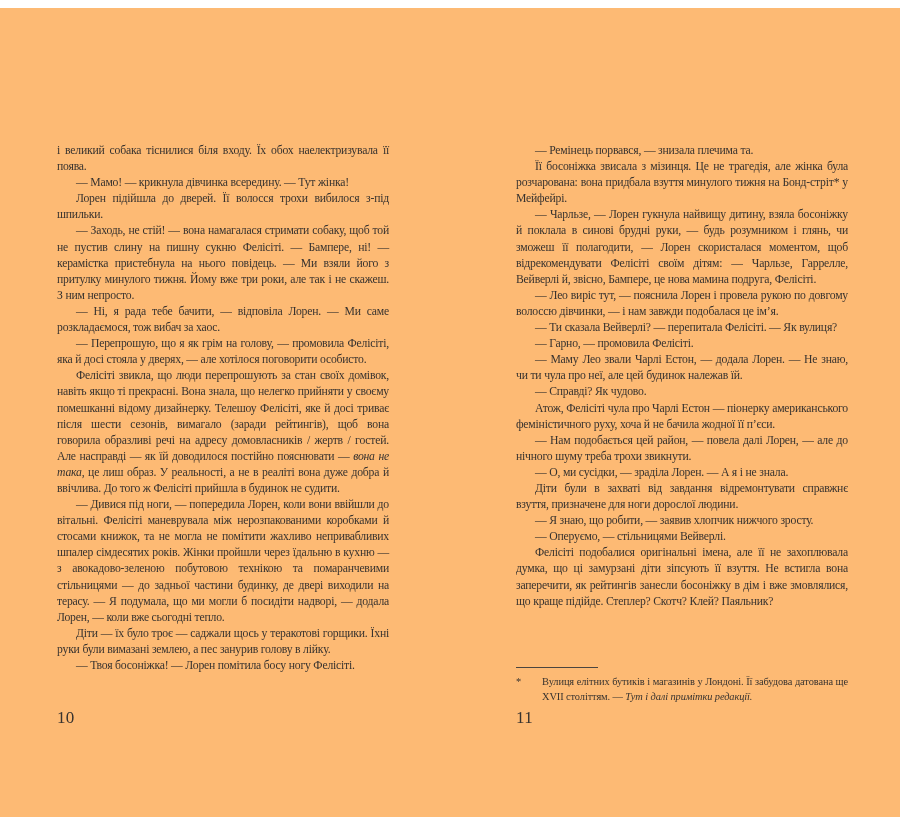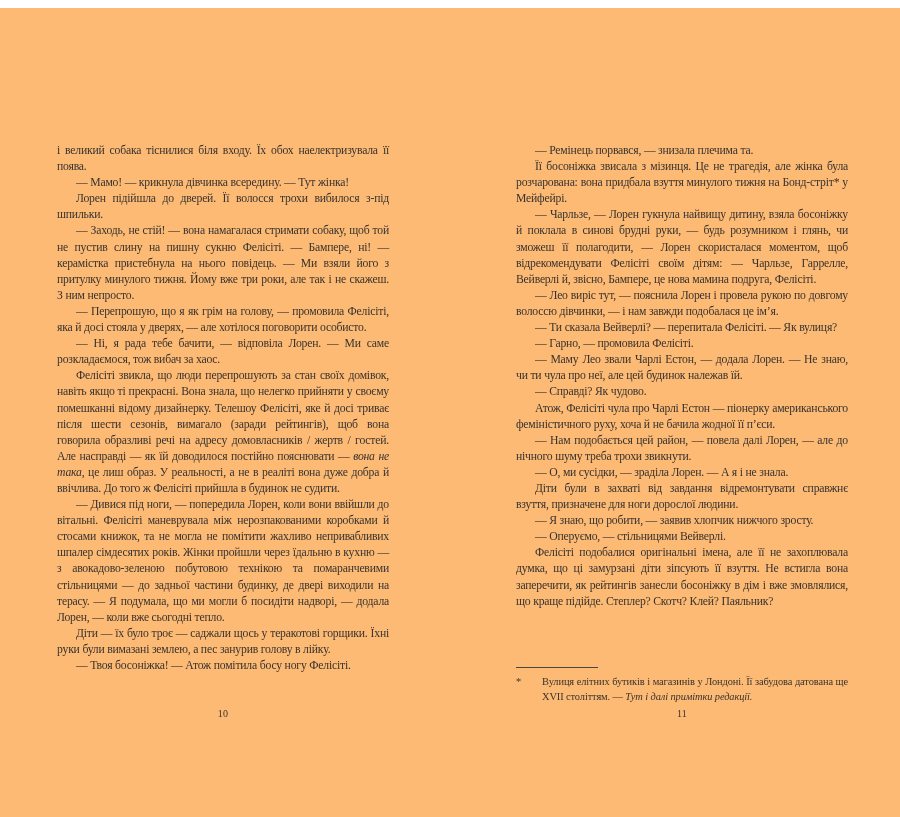--- a/index.html
+++ b/index.html
@@ -55,43 +55,42 @@
   }
   .fn-marker {
     position: absolute;
     left: 0;
     top: 0;
   }
   .page-number {
     position: absolute;
     top: 700px;
     width: 332px;
-    text-align: center;
-    font-size: 10px;
+    font-size: 17px;
     letter-spacing: 0.3px;
   }
   .pn-left  { left: 57px;  }
   .pn-right { left: 516px; }
 </style>
 </head>
 <body>
 
 <div class="spread">
 
   <div class="page-col left" id="left-col">
       <p class="para"><span>і великий собака тіснилися біля входу. Їх обох наелектризувала її поява.</span></p>
       <p class="para ind"><span>— Мамо! — крикнула дівчинка всередину. — Тут жінка!</span></p>
       <p class="para ind"><span>Лорен підійшла до дверей. Її волосся трохи вибилося з-під шпильки.</span></p>
       <p class="para ind"><span>— Заходь, не стій! — вона намагалася стримати собаку, щоб той не пустив слину на пишну сукню Фелісіті. — Бампере, ні! — керамістка пристебнула на нього повідець. — Ми взяли його з притулку минулого тижня. Йому вже три роки, але так і не скажеш. З ним непросто.</span></p>
+      <p class="para ind"><span>— Ні, я рада тебе бачити, — відповіла Лорен. — Ми саме розкладаємося, тож вибач за хаос.</span></p>
       <p class="para ind"><span>— Перепрошую, що я як грім на голову, — промовила Фелісіті, яка й досі стояла у дверях, — але хотілося поговорити особисто.</span></p>
-      <p class="para ind"><span>— Ні, я рада тебе бачити, — відповіла Лорен. — Ми саме розкладаємося, тож вибач за хаос.</span></p>
       <p class="para ind"><span>Фелісіті звикла, що люди перепрошують за стан своїх домівок, навіть якщо ті прекрасні. Вона знала, що нелегко прийняти у своєму помешканні відому дизайнерку. Телешоу Фелісіті, яке й досі триває після шести сезонів, вимагало (заради рейтингів), щоб вона говорила образливі речі на адресу домовласників / жертв / гостей. Але насправді — як їй доводилося постійно пояснювати — </span><em>вона не така</em><span>, це лиш образ. У реальності, а не в реаліті вона дуже добра й ввічлива. До того ж Фелісіті прийшла в будинок не судити.</span></p>
       <p class="para ind"><span>— Дивися під ноги, — попередила Лорен, коли вони ввійшли до вітальні. Фелісіті маневрувала між нерозпакованими коробками й стосами книжок, та не могла не помітити жахливо непривабливих шпалер сімдесятих років. Жінки пройшли через їдальню в кухню — з авокадово-зеленою побутовою технікою та помаранчевими стільницями — до задньої частини будинку, де двері виходили на терасу. — Я подумала, що ми могли б посидіти надворі, — додала Лорен, — коли вже сьогодні тепло.</span></p>
       <p class="para ind"><span>Діти — їх було троє — саджали щось у теракотові горщики. Їхні руки були вимазані землею, а пес занурив голову в лійку.</span></p>
-      <p class="para ind"><span>— Твоя босоніжка! — Атож помітила босу ногу Фелісіті.</span></p>
+      <p class="para ind"><span>— Твоя босоніжка! — Лорен помітила босу ногу Фелісіті.</span></p>
     </div>
 
   <div class="page-col right" id="right-col">
       <p class="para ind"><span>— Ремінець порвався, — знизала плечима та.</span></p>
       <p class="para ind"><span>Її босоніжка звисала з мізинця. Це не трагедія, але жінка була розчарована: вона придбала взуття минулого тижня на Бонд-стріт* у Мейфейрі.</span></p>
       <p class="para ind"><span>— Чарльзе, — Лорен гукнула найвищу дитину, взяла босоніжку й поклала в синові брудні руки, — будь розумником і глянь, чи зможеш її полагодити, — Лорен скористалася моментом, щоб відрекомендувати Фелісіті своїм дітям: — Чарльзе, Гаррелле, Вейверлі й, звісно, Бампере, це нова мамина подруга, Фелісіті.</span></p>
       <p class="para ind"><span>— Лео виріс тут, — пояснила Лорен і провела рукою по довгому волоссю дівчинки, — і нам завжди подобалася це ім’я.</span></p>
       <p class="para ind"><span>— Ти сказала Вейверлі? — перепитала Фелісіті. — Як вулиця?</span></p>
       <p class="para ind"><span>— Гарно, — промовила Фелісіті.</span></p>
       <p class="para ind"><span>— Маму Лео звали Чарлі Естон, — додала Лорен. — Не знаю, чи ти чула про неї, але цей будинок належав їй.</span></p>

